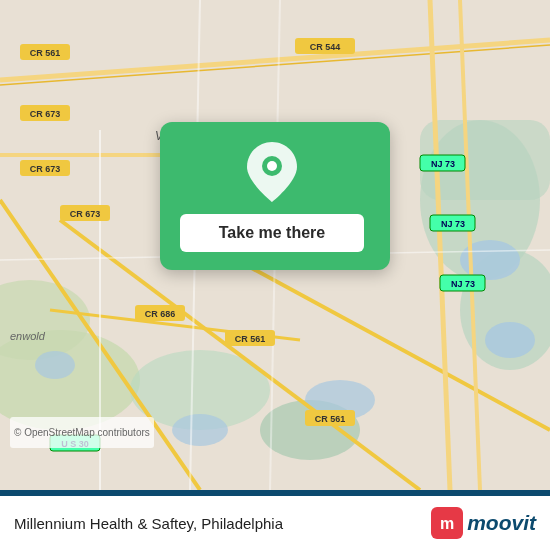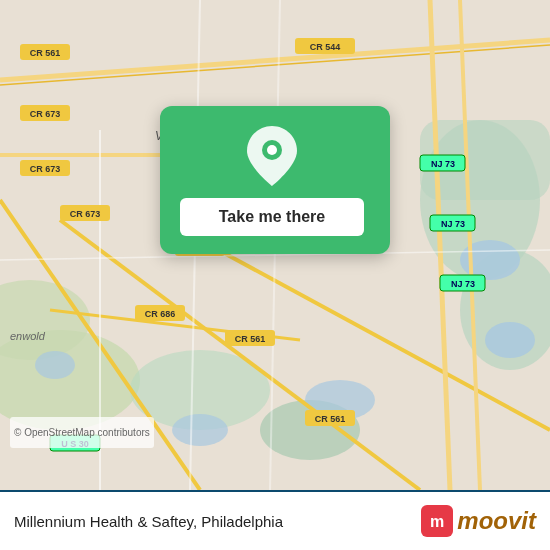--- a/index.html
+++ b/index.html
@@ -24,21 +24,21 @@
     .map-svg {
       position: absolute;
       top: 0; left: 0;
       width: 100%;
       height: 100%;
     }
 
     
     .action-card {
       position: absolute;
-      top: 106px;
+      top: 122px;
       left: 160px;
       width: 230px;
       background: #3dba6e;
       border-radius: 12px;
       padding: 20px 26px 18px 20px;
       display: flex;
       flex-direction: column;
       align-items: center;
       box-shadow: 0 4px 16px rgba(0,0,0,0.25);
       z-index: 10;
@@ -65,21 +65,21 @@
     }
 
     
     #bottom-bar {
       width: 550px;
       height: 60px;
       background: white;
       display: flex;
       align-items: center;
       padding: 0 14px;
-      border-top: 2px solid #0c4a6e;
+      border-top: 6px solid #0c4a6e;
       position: relative;
     }
 
     .copyright-text {
       font-size: 10px;
       color: #666;
       position: absolute;
       bottom: 42px;
       left: 10px;
       background: rgba(255,255,255,0.75);
@@ -99,23 +99,23 @@
       align-items: center;
       gap: 4px;
     }
 
     .moovit-icon {
       width: 32px;
       height: 32px;
     }
 
     .moovit-text {
-      font-size: 24px;
+      font-size: 21px;
       font-weight: 700;
-      color: #a16207;
+      color: #0c4a6e;
       font-style: italic;
     }
   </style>
 </head>
 <body>
 
 <div id="map-container">
 
   <svg class="map-svg" viewBox="0 0 550 490" xmlns="http://www.w3.org/2000/svg">
 

